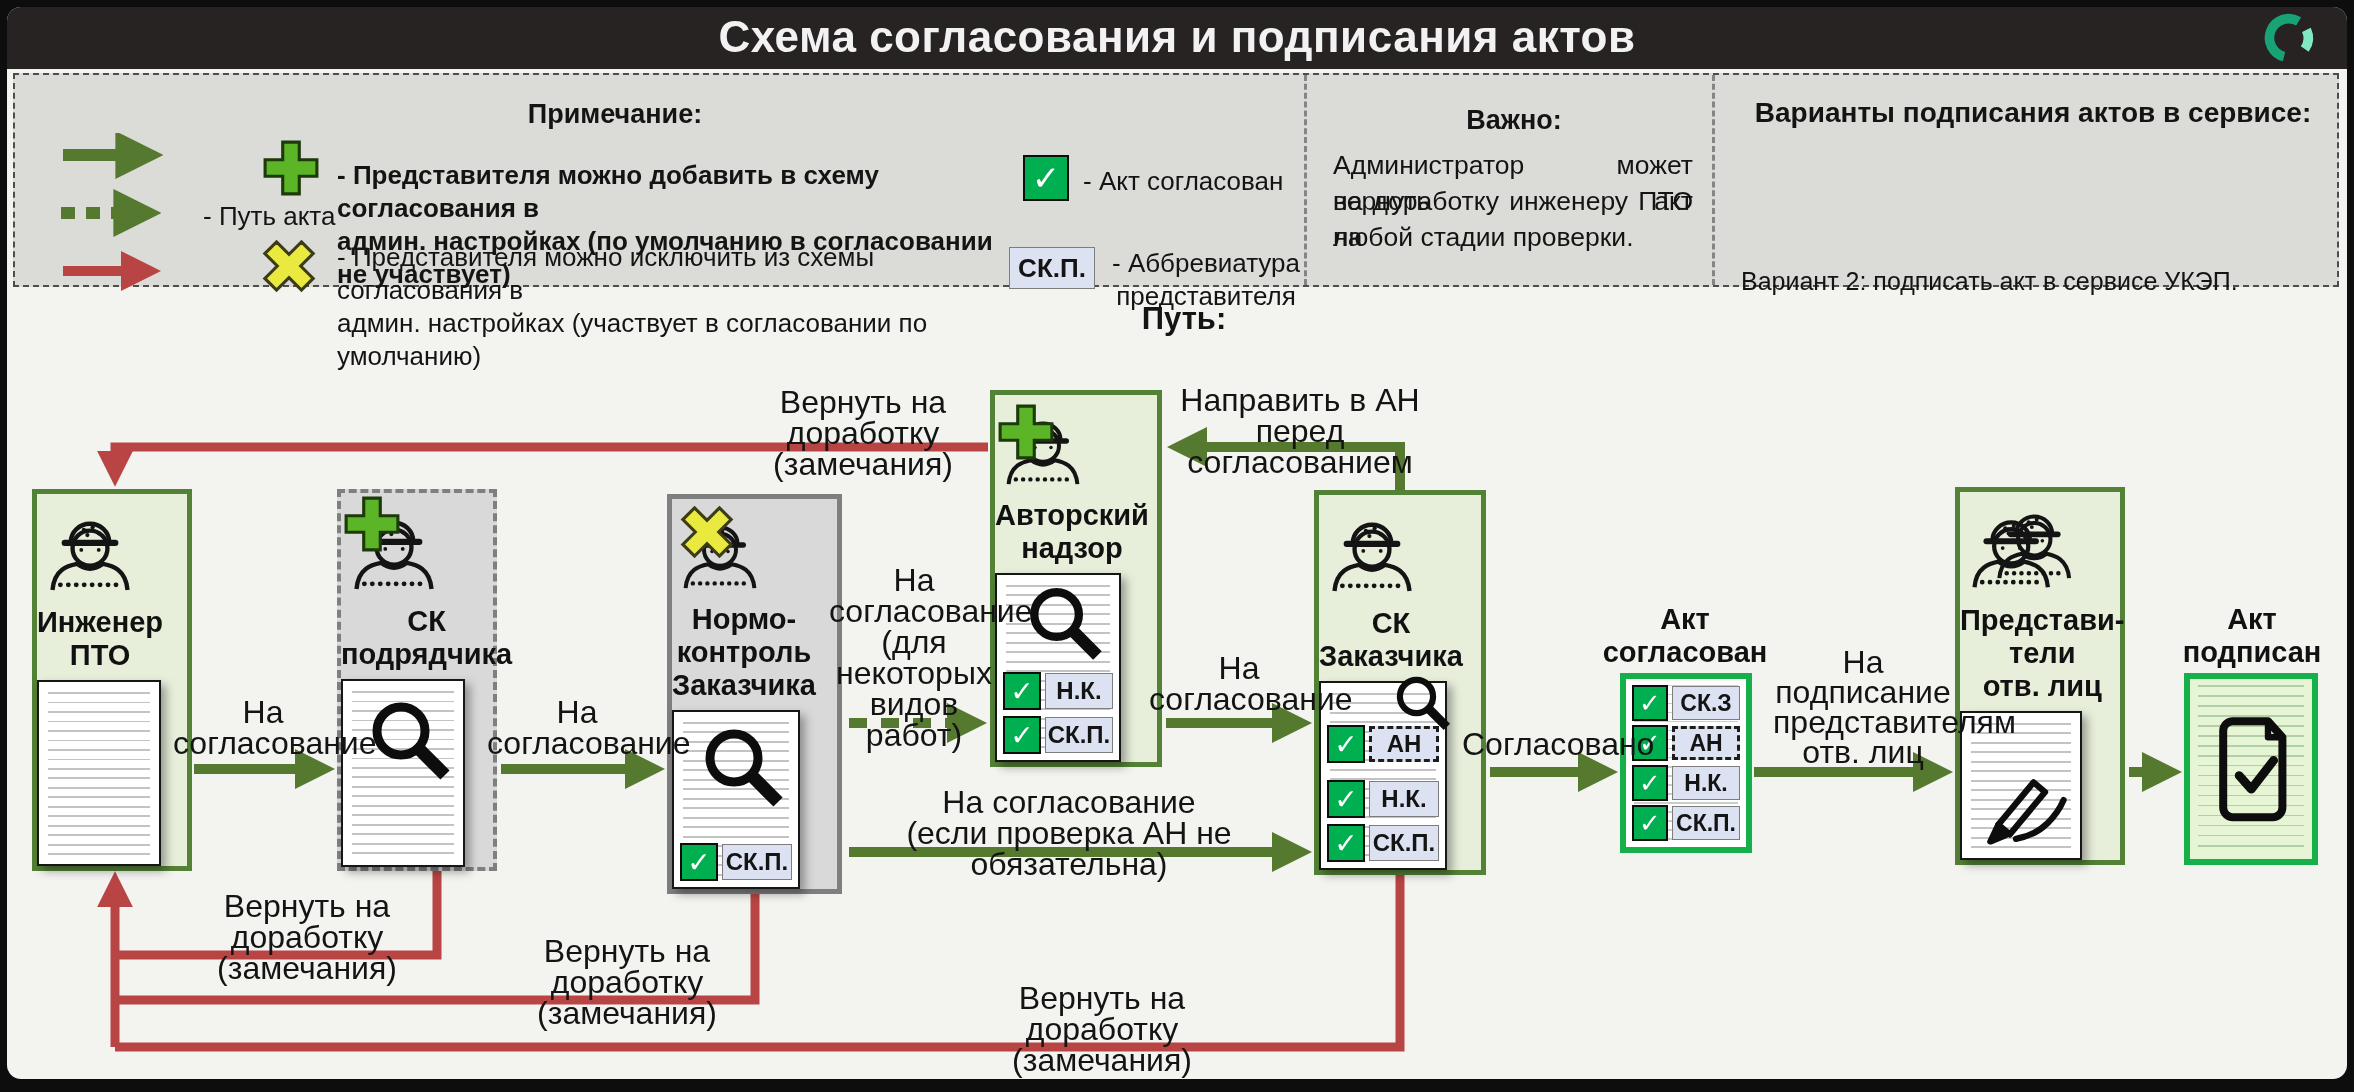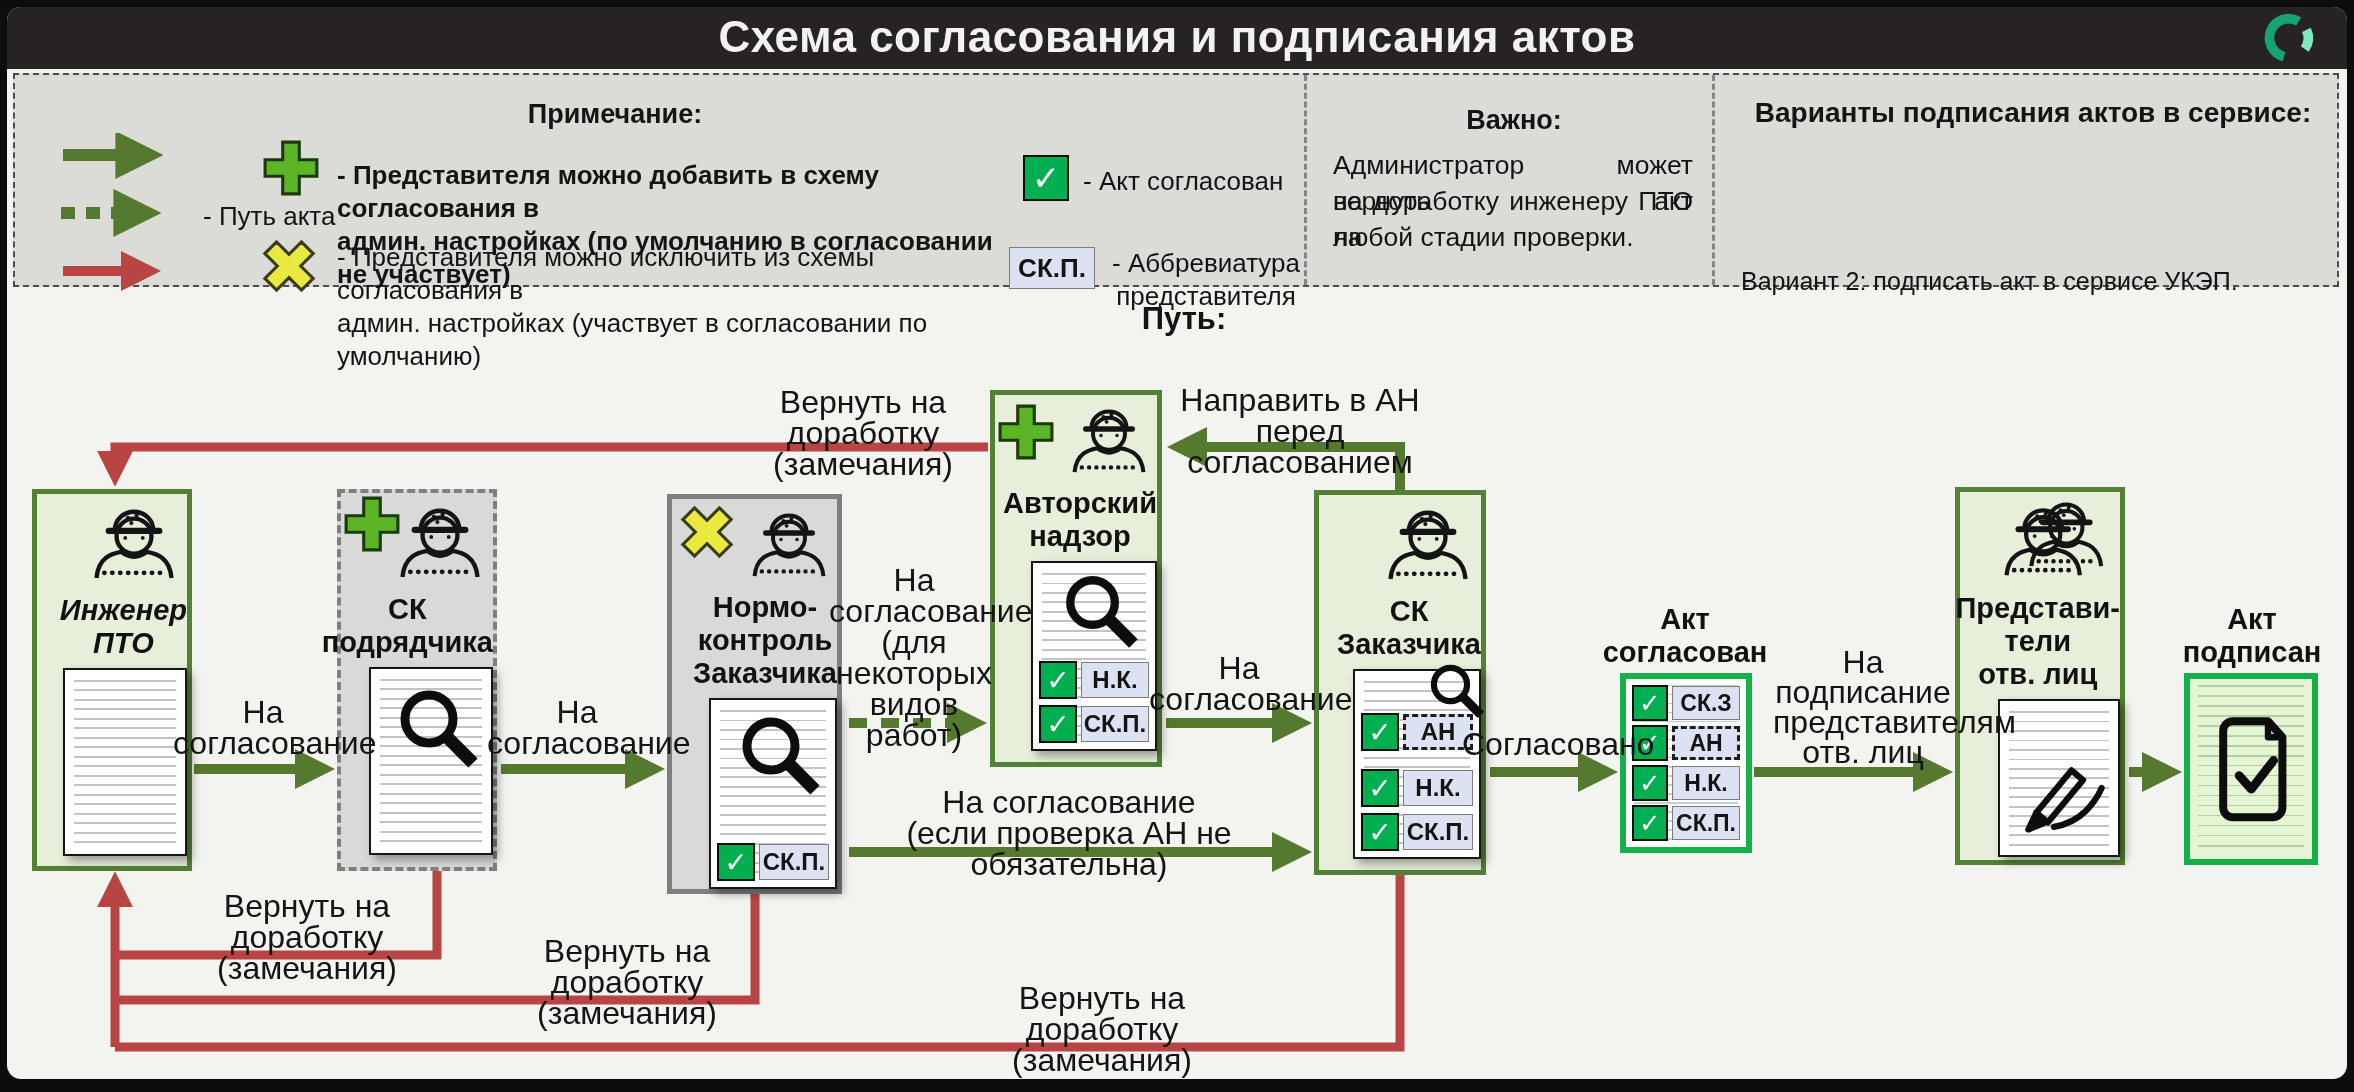--- a/index.html
+++ b/index.html
@@ -27,21 +27,21 @@
   .b-just.last{text-align-last:left;}
   .chip{background:#dce2f1;border:1.5px solid #7d7d7d;display:flex;align-items:center;
     justify-content:center;font-weight:700;box-sizing:border-box;}
   .chip.dashed{border:3.5px dashed #1d1d1d;}
   .cbx{background:#00b050;border:2.5px solid #0c0c0c;color:#fff;display:flex;align-items:center;
     justify-content:center;font-weight:bold;box-sizing:border-box;flex:none;}
   
   .s-title{position:absolute;left:1070px;top:294px;width:214px;text-align:center;
     font-size:31px;font-weight:bold;}
   .node{position:absolute;box-sizing:border-box;display:flex;flex-direction:column;
-    align-items:flex-end;padding-top:2px;}
+    align-items:flex-start;padding-top:14px;}
   .green{background:#e7efdb;border:5px solid #538135;}
   .grayD{background:#d9d9d9;border:4px dashed #7f7f7f;}
   .grayS{background:#d9d9d9;border:5px solid #7f7f7f;}
   .nlabel{font-weight:bold;font-size:29px;line-height:33px;text-align:center;
     white-space:pre-line;color:#111;margin-top:2px;}
   .flabel{position:absolute;font-weight:bold;font-size:29px;line-height:33px;
     text-align:center;white-space:pre-line;color:#111;}
   .wicon{width:106px;height:96px;flex:none;}
   .nk-ic{width:96px;height:88px;}
   .corner{position:absolute;width:58px;height:58px;z-index:3;}
@@ -168,21 +168,21 @@
     </g>
     <g fill="none" stroke="#b94444" stroke-width="9">
       <path d="M981,440 H108 V451" marker-end="url(#ar)"></path>
       <path d="M430,862 V948 H108"></path>
       <path d="M748,885 V993 H108"></path>
       <path d="M1393,866 V1040 H108"></path>
       <path d="M108,1040 V893" marker-end="url(#ar)"></path>
     </g>
   </svg>
 
-  <div class="node green" style="left:25px;top:482px;width:160px;height:382px;font-style:italic;">
+  <div class="node green" style="left:25px;top:482px;width:160px;height:382px;">
     <svg class="wicon" viewBox="0 0 120 110">
         <use href="#workerSym"></use>
       </svg>
     <div class="nlabel">Инженер
 ПТО</div>
     <div class="doc" style="height:188px;"></div>
   </div>
 
   <div class="node grayD" style="left:330px;top:482px;width:160px;height:382px;">
     <svg class="corner" style="left:2px;top:2px;" viewBox="0 0 56 56">

